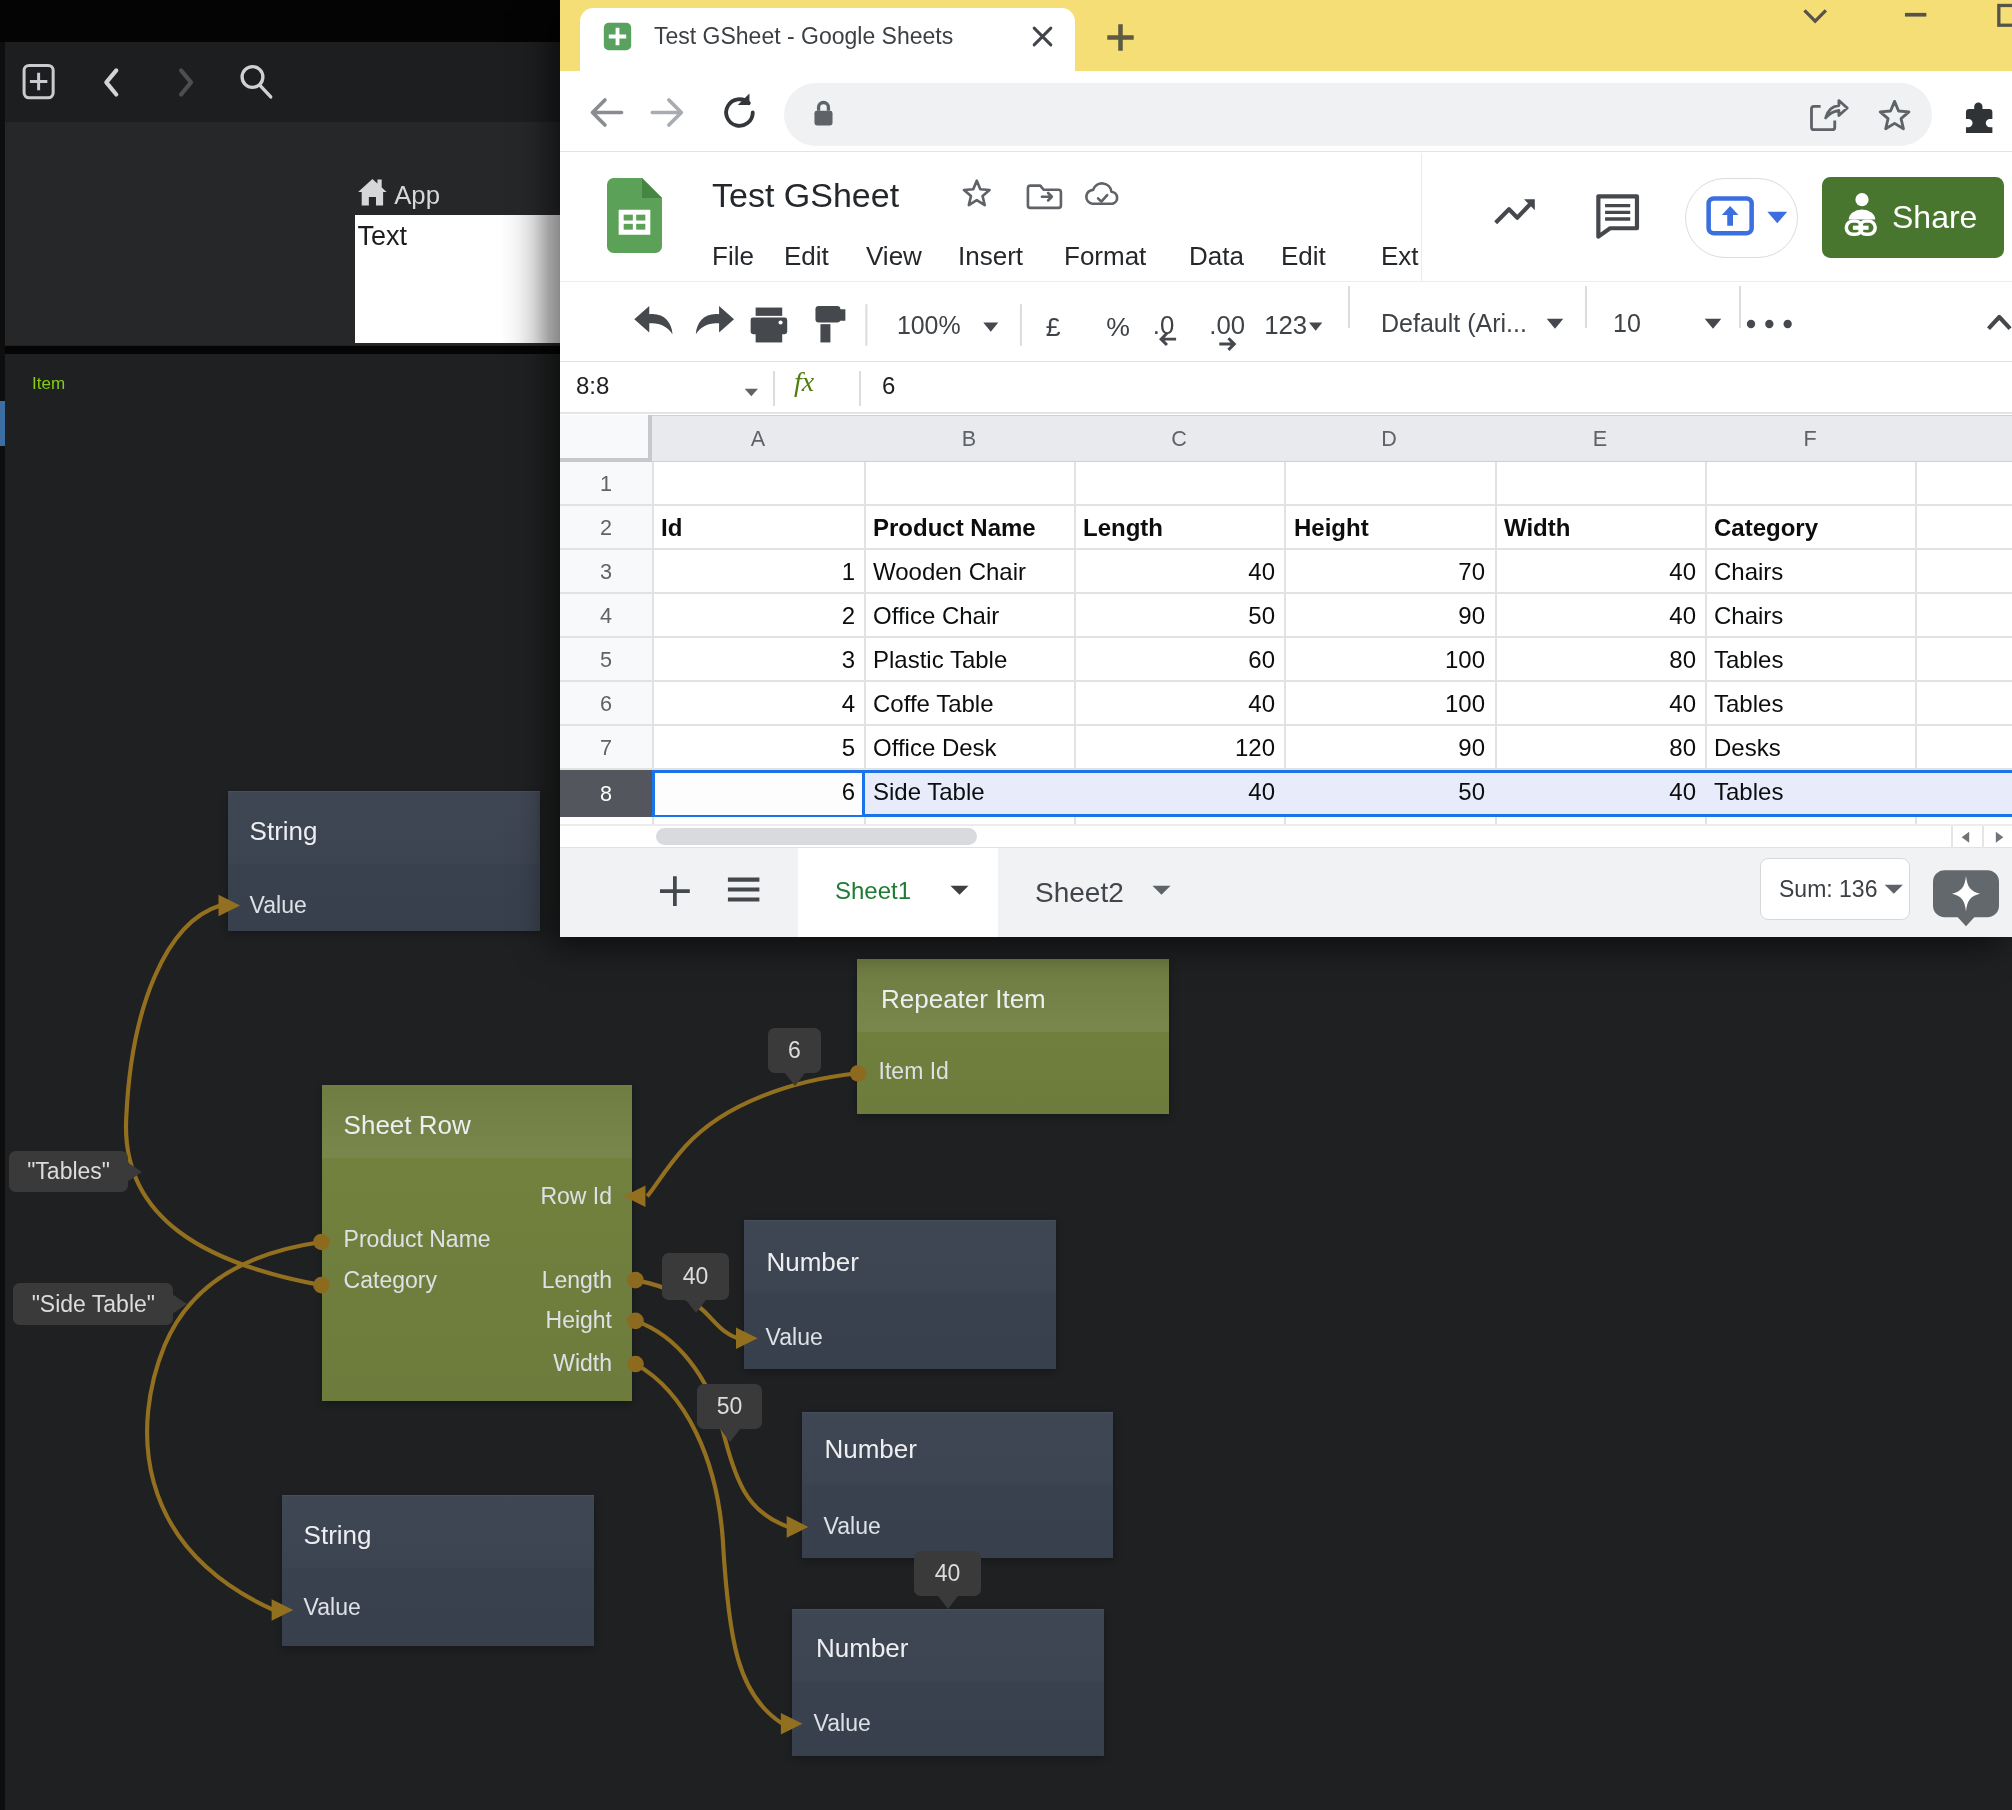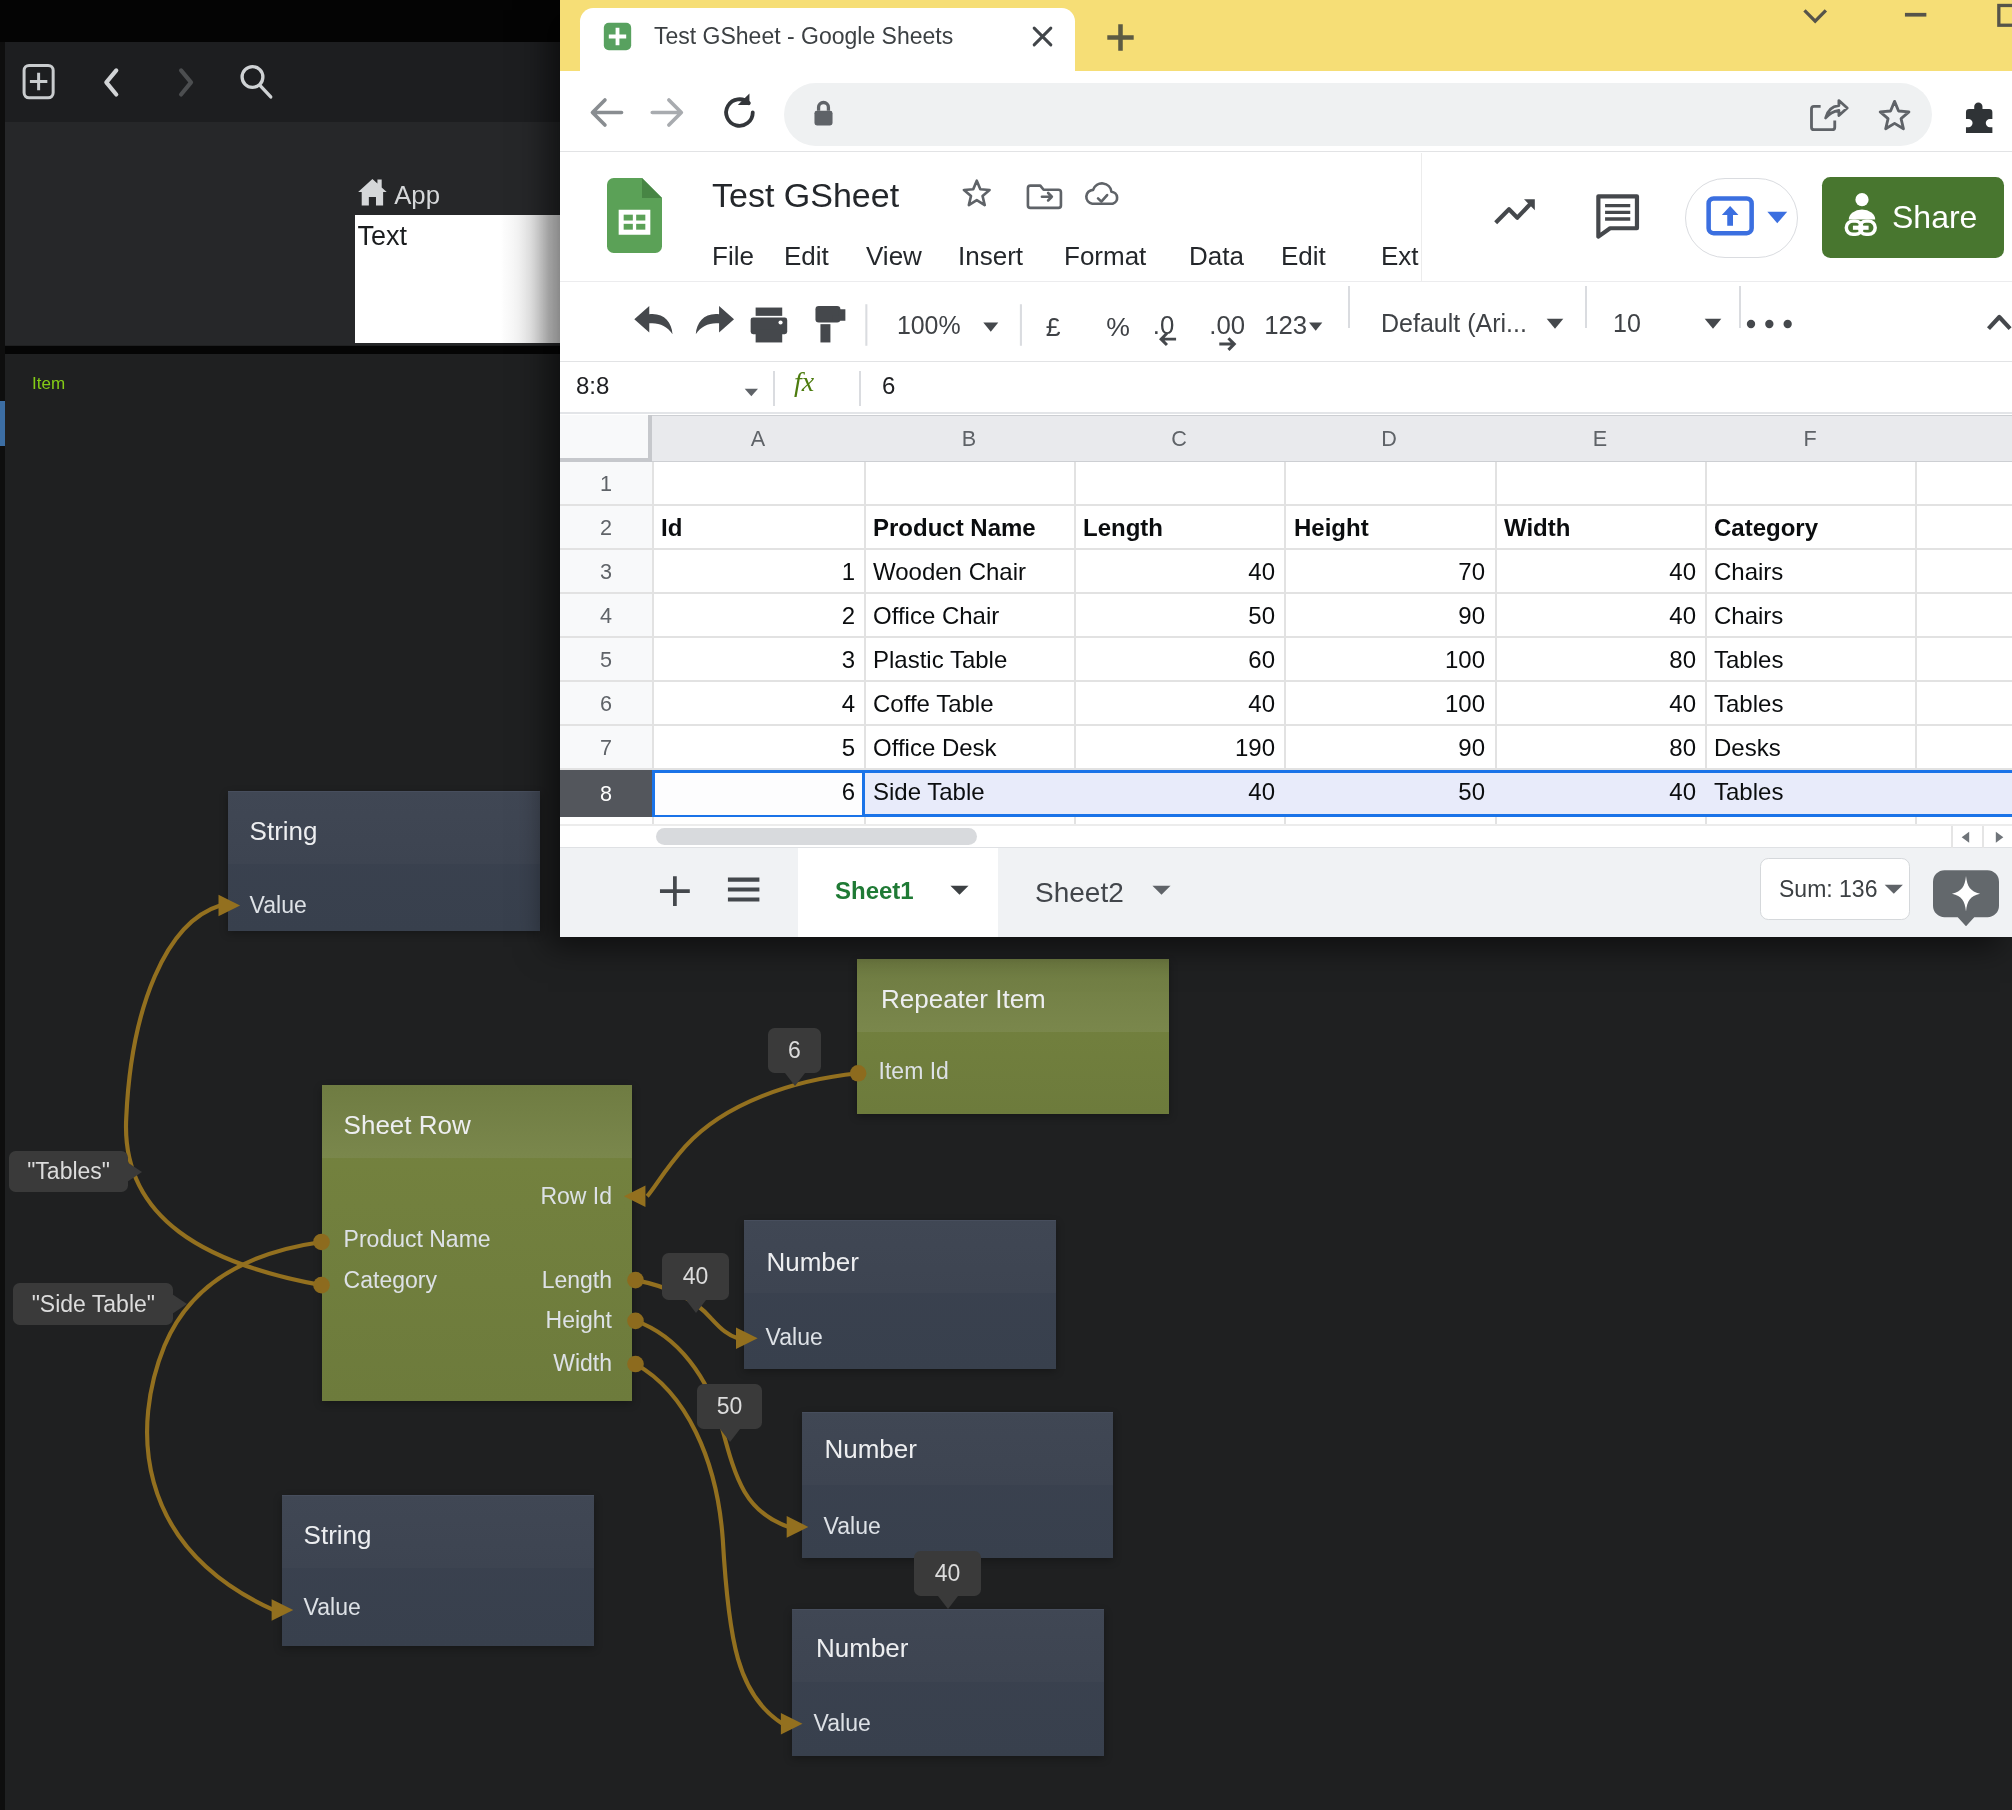--- a/index.html
+++ b/index.html
@@ -354,21 +354,21 @@
 <div class="cell num" style="left:935px;top:638px;width:201px">80</div>
 <div class="cell" style="left:1154px;top:638px;width:201px">Tables</div>
 <div class="cell num" style="left:92px;top:682px;width:203px">4</div>
 <div class="cell" style="left:313px;top:682px;width:201px">Coffe Table</div>
 <div class="cell num" style="left:514px;top:682px;width:201px">40</div>
 <div class="cell num" style="left:724px;top:682px;width:201px">100</div>
 <div class="cell num" style="left:935px;top:682px;width:201px">40</div>
 <div class="cell" style="left:1154px;top:682px;width:201px">Tables</div>
 <div class="cell num" style="left:92px;top:726px;width:203px">5</div>
 <div class="cell" style="left:313px;top:726px;width:201px">Office Desk</div>
-<div class="cell num" style="left:514px;top:726px;width:201px">190</div>
+<div class="cell num" style="left:514px;top:726px;width:201px">120</div>
 <div class="cell num" style="left:724px;top:726px;width:201px">90</div>
 <div class="cell num" style="left:935px;top:726px;width:201px">80</div>
 <div class="cell" style="left:1154px;top:726px;width:201px">Desks</div>
 <div class="cell num" style="left:92px;top:770px;width:203px">6</div>
 <div class="cell" style="left:313px;top:770px;width:201px">Side Table</div>
 <div class="cell num" style="left:514px;top:770px;width:201px">40</div>
 <div class="cell num" style="left:724px;top:770px;width:201px">50</div>
 <div class="cell num" style="left:935px;top:770px;width:201px">40</div>
 <div class="cell" style="left:1154px;top:770px;width:201px">Tables</div>
 <div class="abs" style="left:0;top:826px;width:1452px;height:22.4px;background:#fff;border-bottom:1.7px solid #dfe1e4"></div>
@@ -380,21 +380,21 @@
       <path d="M44 1 v13 l9 -6.5 Z" fill="#6f7479"></path>
     </svg>
 <div class="abs" style="left:0;top:848px;width:1452px;height:89px;background:#f0f2f4"></div>
 <svg class="abs" style="left:95px;top:871px" width="116" height="42" viewBox="0 0 140 50">
 <path d="M24 6 V42 M6 24 H42" stroke="#44484c" stroke-width="4.5"></path>
 <g stroke="#44484c" stroke-width="5">
         <path d="M88 10 H126 M88 22 H126 M88 34 H126"></path>
       </g>
 </svg>
 <div class="abs" style="left:238px;top:848px;width:200px;height:89px;background:#fff"></div>
-<div class="abs" style="left:275px;top:877px;font-size:24px;font-weight:bold;color:#1f7a35">Sheet1</div>
+<div class="abs" style="left:275px;top:877px;font-size:24px;font-weight:normal;color:#1f7a35">Sheet1</div>
 <svg class="abs" style="left:388px;top:884px" width="23" height="12.5" viewBox="0 0 28 15">
       <path d="M3 2 l11 11 11 -11 Z" fill="#3c4043"></path>
     </svg>
 <div class="abs" style="left:475px;top:877px;font-size:28px;color:#42464b">Sheet2</div>
 <svg class="abs" style="left:590px;top:884px" width="23" height="12.5" viewBox="0 0 28 15">
       <path d="M3 2 l11 11 11 -11 Z" fill="#5f6368"></path>
     </svg>
 <div class="abs" style="left:1200px;top:858px;width:150px;height:62px;background:#fff;border:1.7px solid #d5d8db;border-radius:8.3px"></div>
 <div class="abs" style="left:1219px;top:876px;font-size:23px;color:#3c4043">Sum: 136</div>
 <svg class="abs" style="left:1323px;top:883px" width="21.6" height="11.6" viewBox="0 0 26 14">

